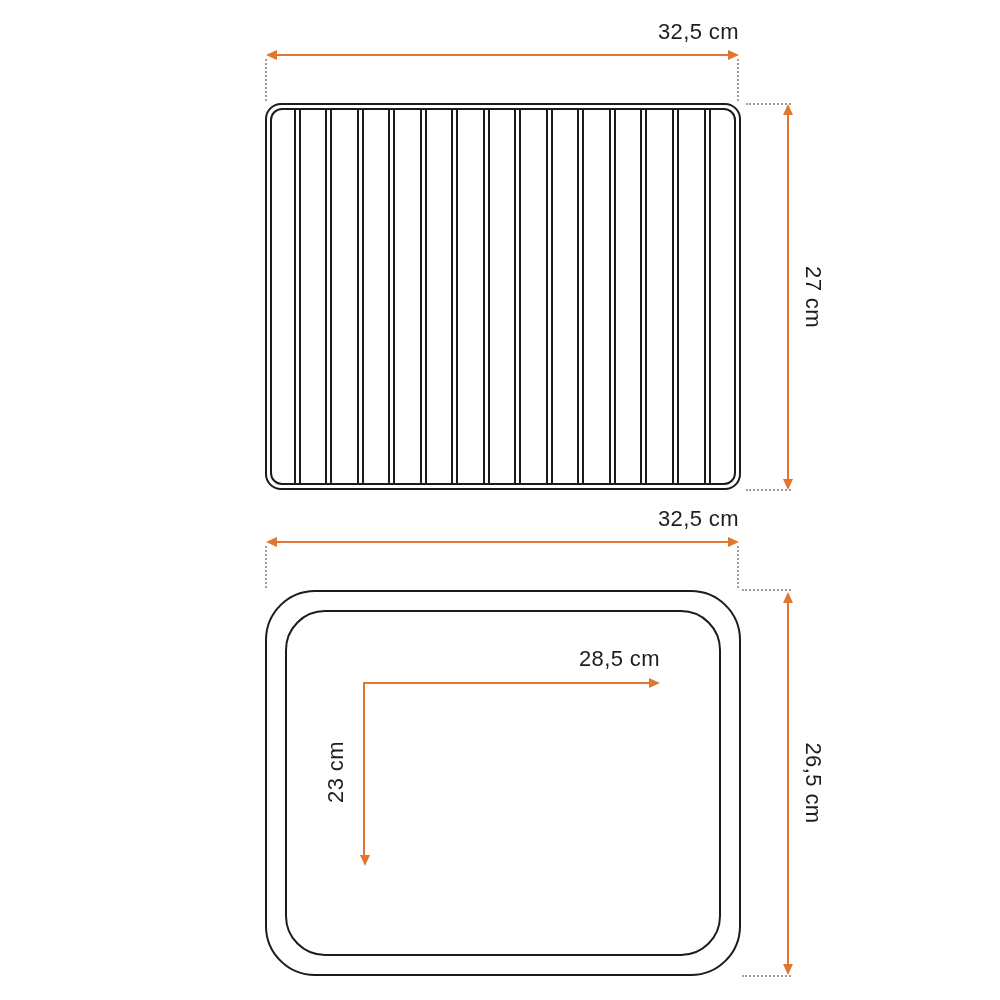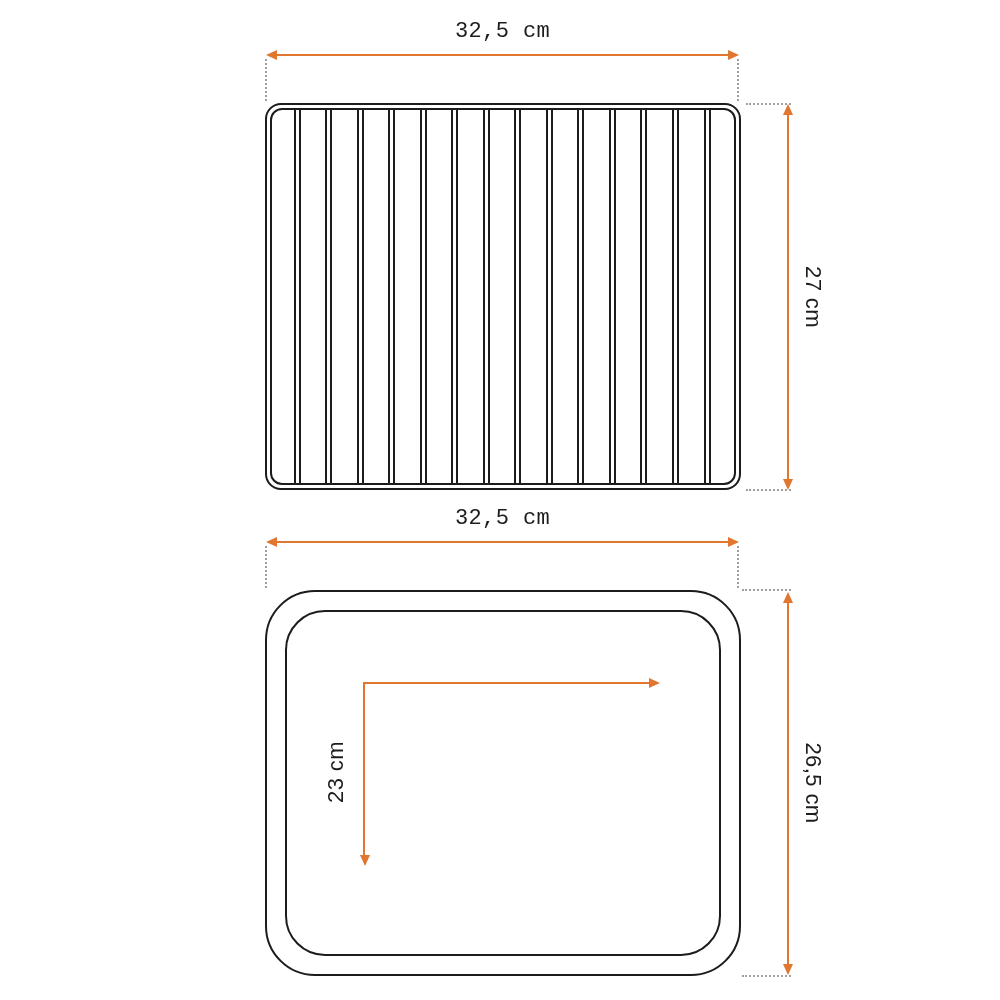--- a/index.html
+++ b/index.html
@@ -12,21 +12,21 @@
   html,body{margin:0;padding:0;}
   body{background:#fff;font-family:"Liberation Sans",sans-serif;}
   .canvas{
     position:relative;width:1000px;height:1000px;background:var(--bg);
     overflow:hidden;
   }
   .dim-label{
     position:absolute;font-size:22px;font-weight:500;line-height:1.15;
     color:var(--text);letter-spacing:.4px;white-space:nowrap;
   }
-  .center-over{text-align:center;font-family:Liberation Mono, monospace;}
+  .center-over{text-align:right;}
   .rot-cw{transform:translate(-50%,-50%) rotate(90deg);}
   .rot-ccw{transform:translate(-50%,-50%) rotate(-90deg);}
 
   
   .dim-h{position:absolute;height:16px;}
   .dim-h .line{position:absolute;left:8px;right:8px;top:7px;height:2px;background:var(--accent);}
   .dim-v{position:absolute;width:16px;}
   .dim-v .line{position:absolute;top:8px;bottom:8px;left:7px;width:2px;background:var(--accent);}
   .arr{position:absolute;width:0;height:0;}
   .arr.a-left{left:0;top:50%;transform:translateY(-50%);
@@ -125,20 +125,21 @@
   </div>
 
   <div class="ext-v" style="left:265px;top:546px;height:42px;"></div>
   <div class="ext-v" style="left:737px;top:546px;height:42px;"></div>
   <div class="ext-h" style="left:742px;top:589px;width:49px;"></div>
 
   <div class="tray">
     <div class="tray-inner"></div>
   </div>
 
+  <div class="dim-label center-over" style="left:364px;top:646px;width:296px;">28,5 cm</div>
 
   <div class="dim-h" style="left:364px;top:675px;width:296px;">
     <span class="seg-h" style="left:0;right:8px;top:7px;"></span>
     <span class="arr a-right"></span>
   </div>
 
   <div class="dim-v" style="left:357px;top:682px;height:184px;">
     <span class="seg-v" style="top:0;bottom:8px;left:6px;"></span>
     <span class="arr a-down"></span>
   </div>

